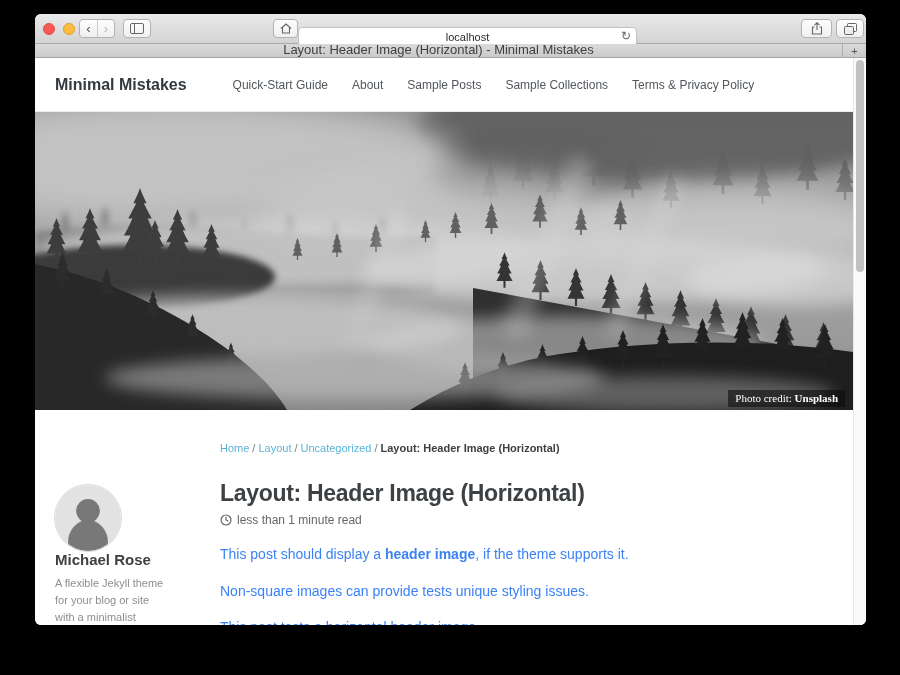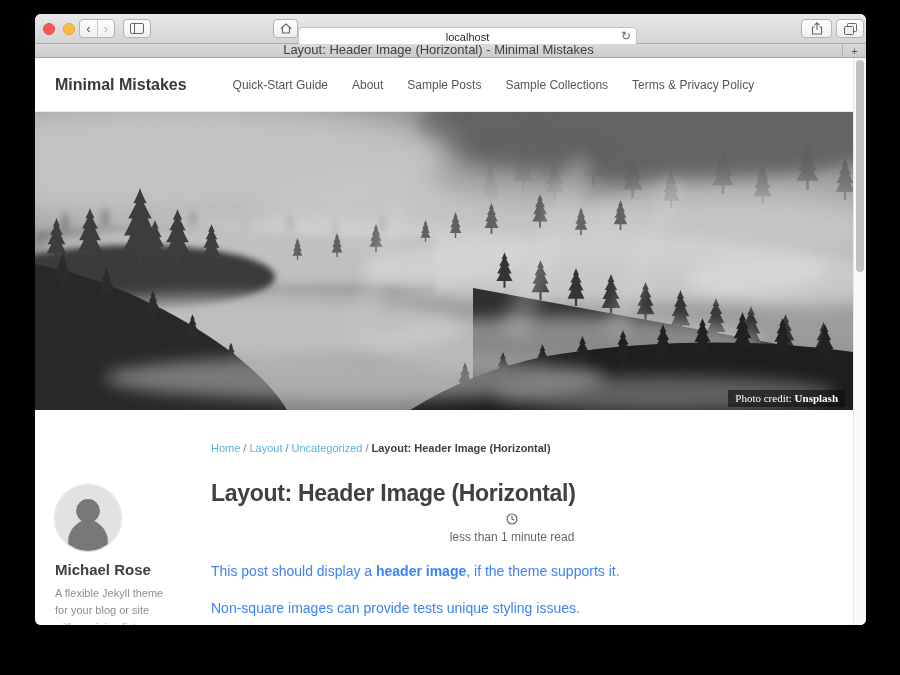--- a/index.html
+++ b/index.html
@@ -71,32 +71,32 @@
   .hero-caption { position:absolute; right:8px; bottom:3px;
                   background:rgba(10,10,10,.58); color:#fff;
                   font-family:"Liberation Serif", serif; font-size:11px;
                   padding:2px 7px 3px; }
 
   
   .content-row { display:flex; }
   .sidebar { width:130px; margin-left:20px; flex:none; }
   .avatar { width:66px; height:66px; border-radius:50%; margin-top:75px;
             overflow:hidden; box-shadow:0 0 0 1px #dcdcdc; }
-  .author-name { margin-top:10px; font-size:15px; font-weight:600; color:#3d4144; }
+  .author-name { font-size:15px; font-weight:600; color:#3d4144; }
   .author-bio { margin-top:7px; font-size:11px; line-height:1.55; color:#8b8f92; width:112px; }
 
-  main { margin-left:26px; flex:1; padding-right:40px; }
+  main { margin-left:35px; flex:1; padding-right:40px; }
   .breadcrumb { margin-top:32px; font-size:11px; color:#9aa0a5; }
   .breadcrumb .bc-link { color:var(--link); }
   .breadcrumb .bc-sep { color:#7a8087; margin:0 3px; }
   .breadcrumb .bc-current { color:#3d4144; font-weight:bold; }
 
   h1.post-title { margin-top:26px; font-size:23px; font-weight:bold; color:#3d4144; letter-spacing:-0.3px; }
   .meta { margin-top:6px; display:flex; align-items:center; gap:5px;
-          font-size:12px; color:#646769;flex-direction:column; }
+          font-size:12px; color:#646769; }
   .meta svg { display:block; }
   main p { margin-top:15px; font-size:14px; line-height:1.55; color:#3b82f6; }
   main p:first-of-type { margin-top:17px; }
 </style>
 </head>
 <body>
 
 <div class="window" style="--link:#59b3d9; --tl-red:#fc5753; --tl-yellow:#fdbc40; --tl-green:#33c748;">
 
   <div class="toolbar">

